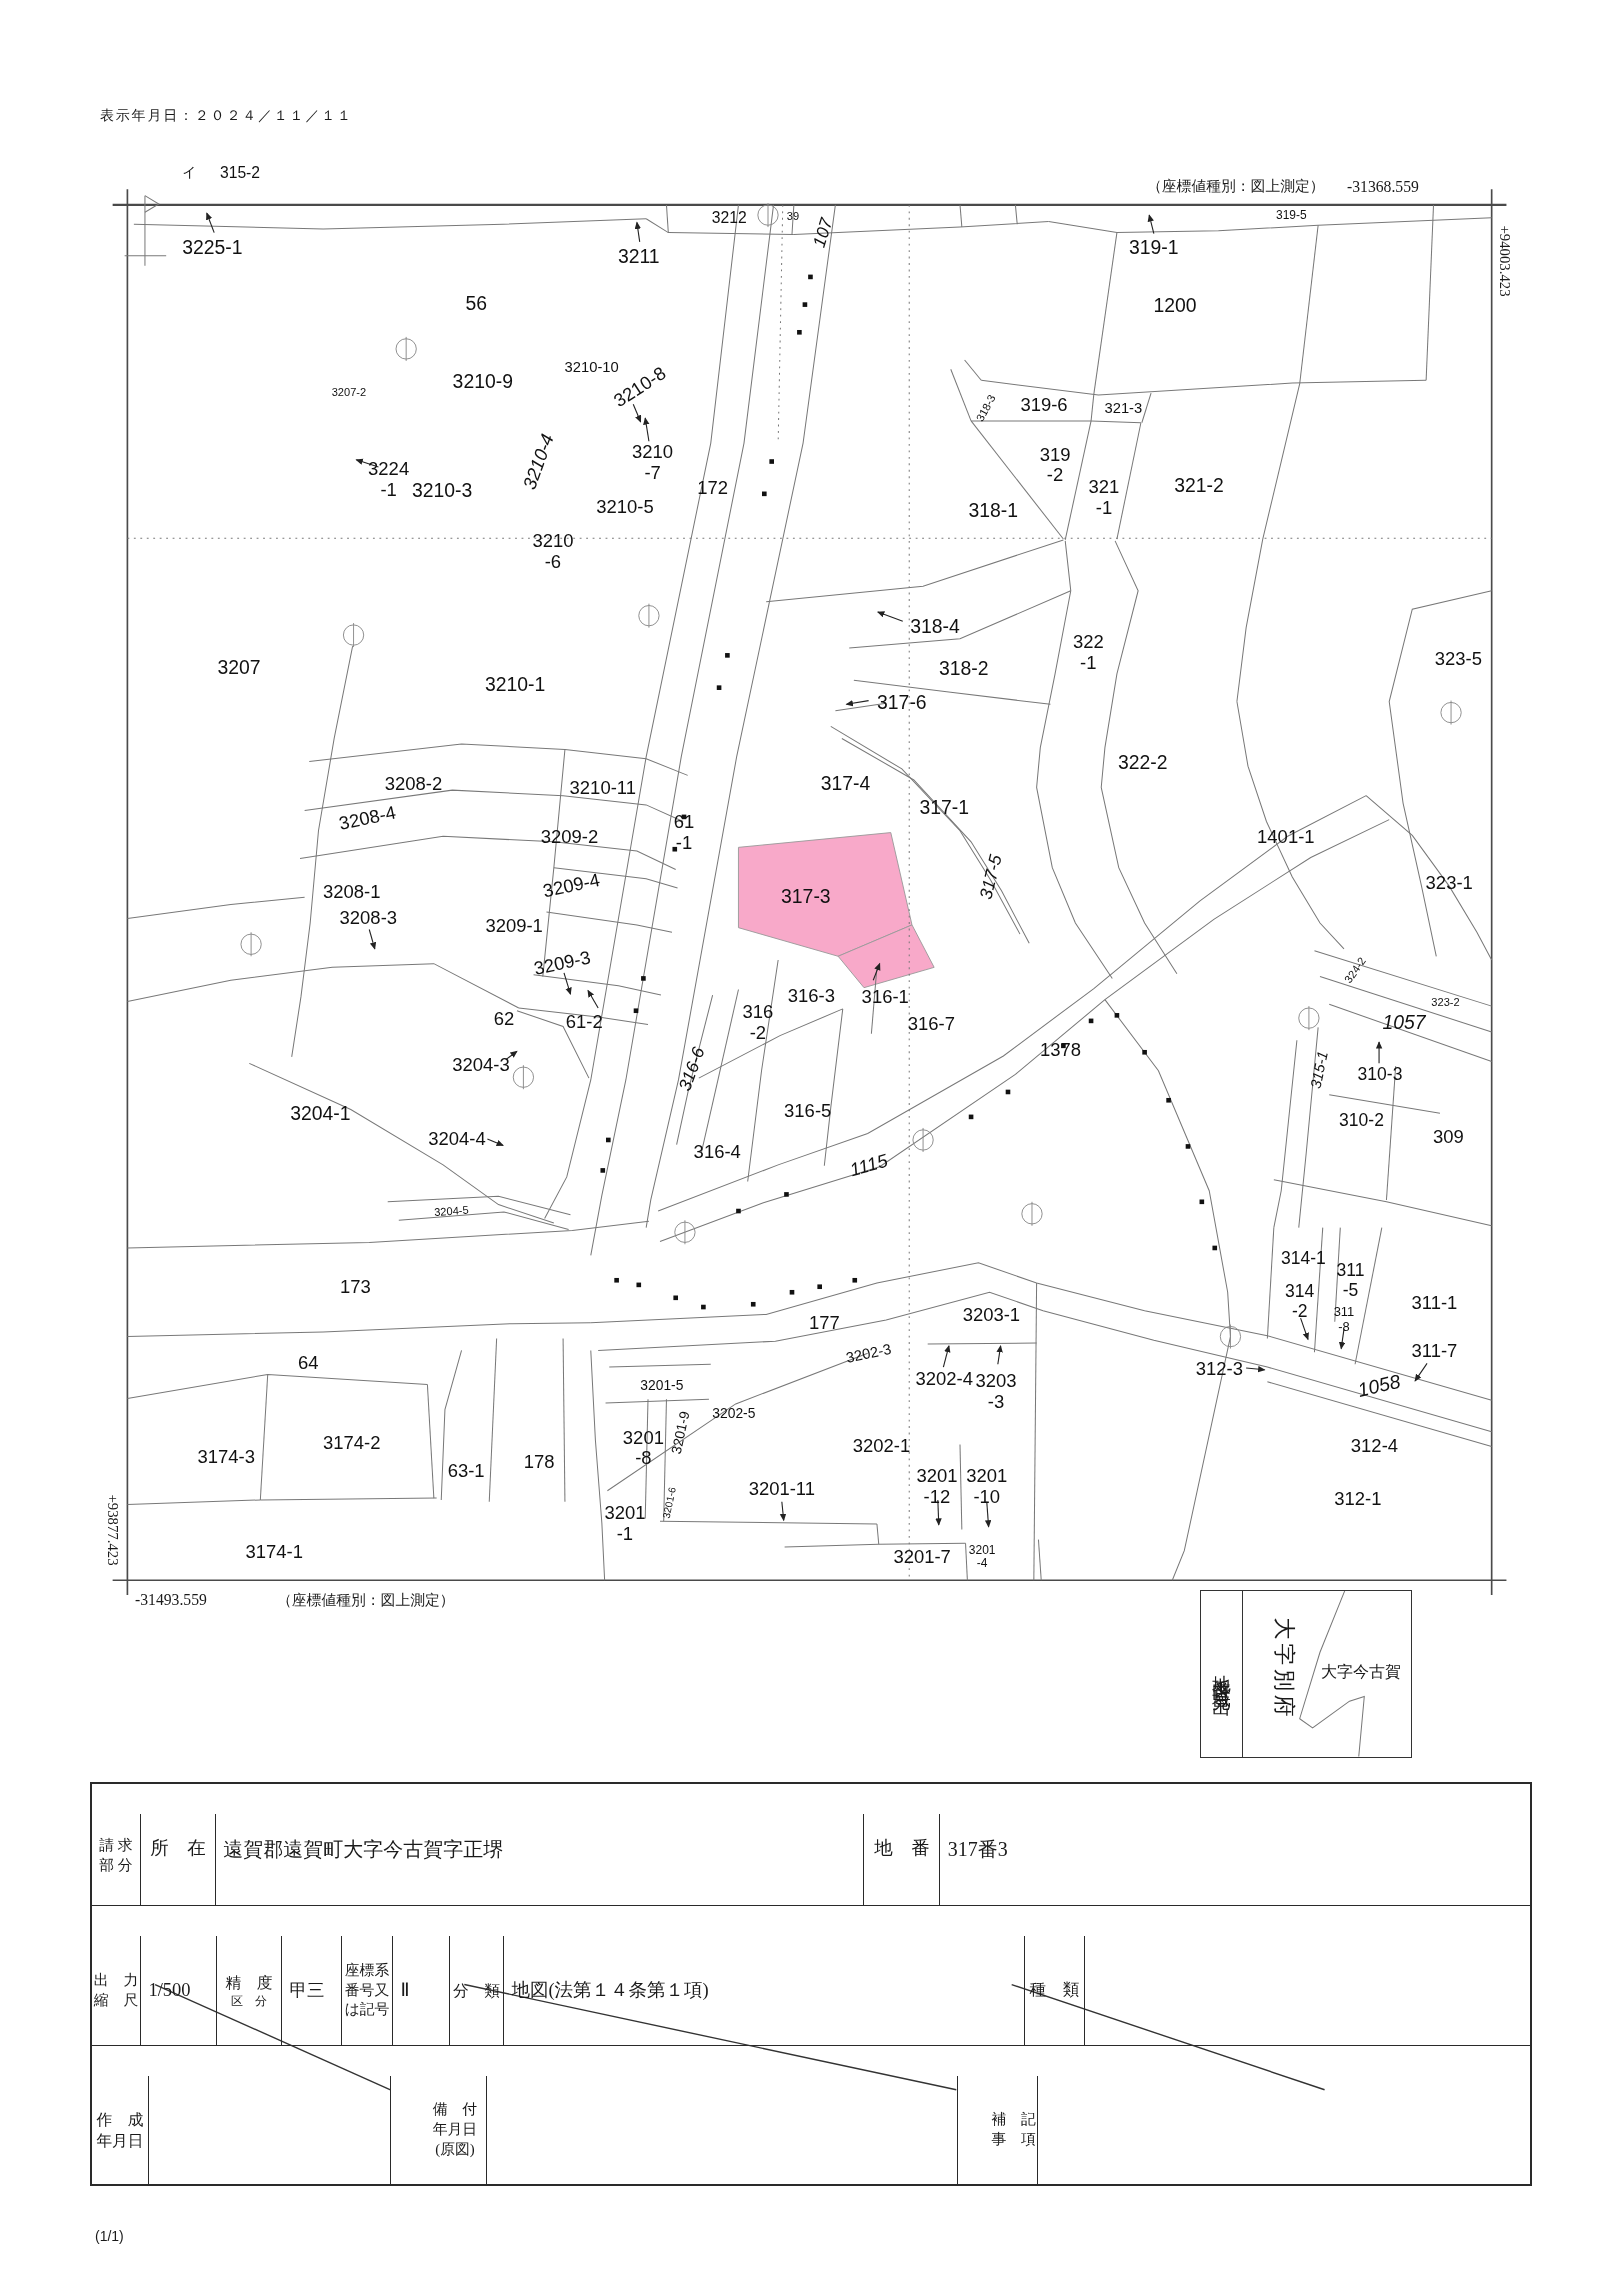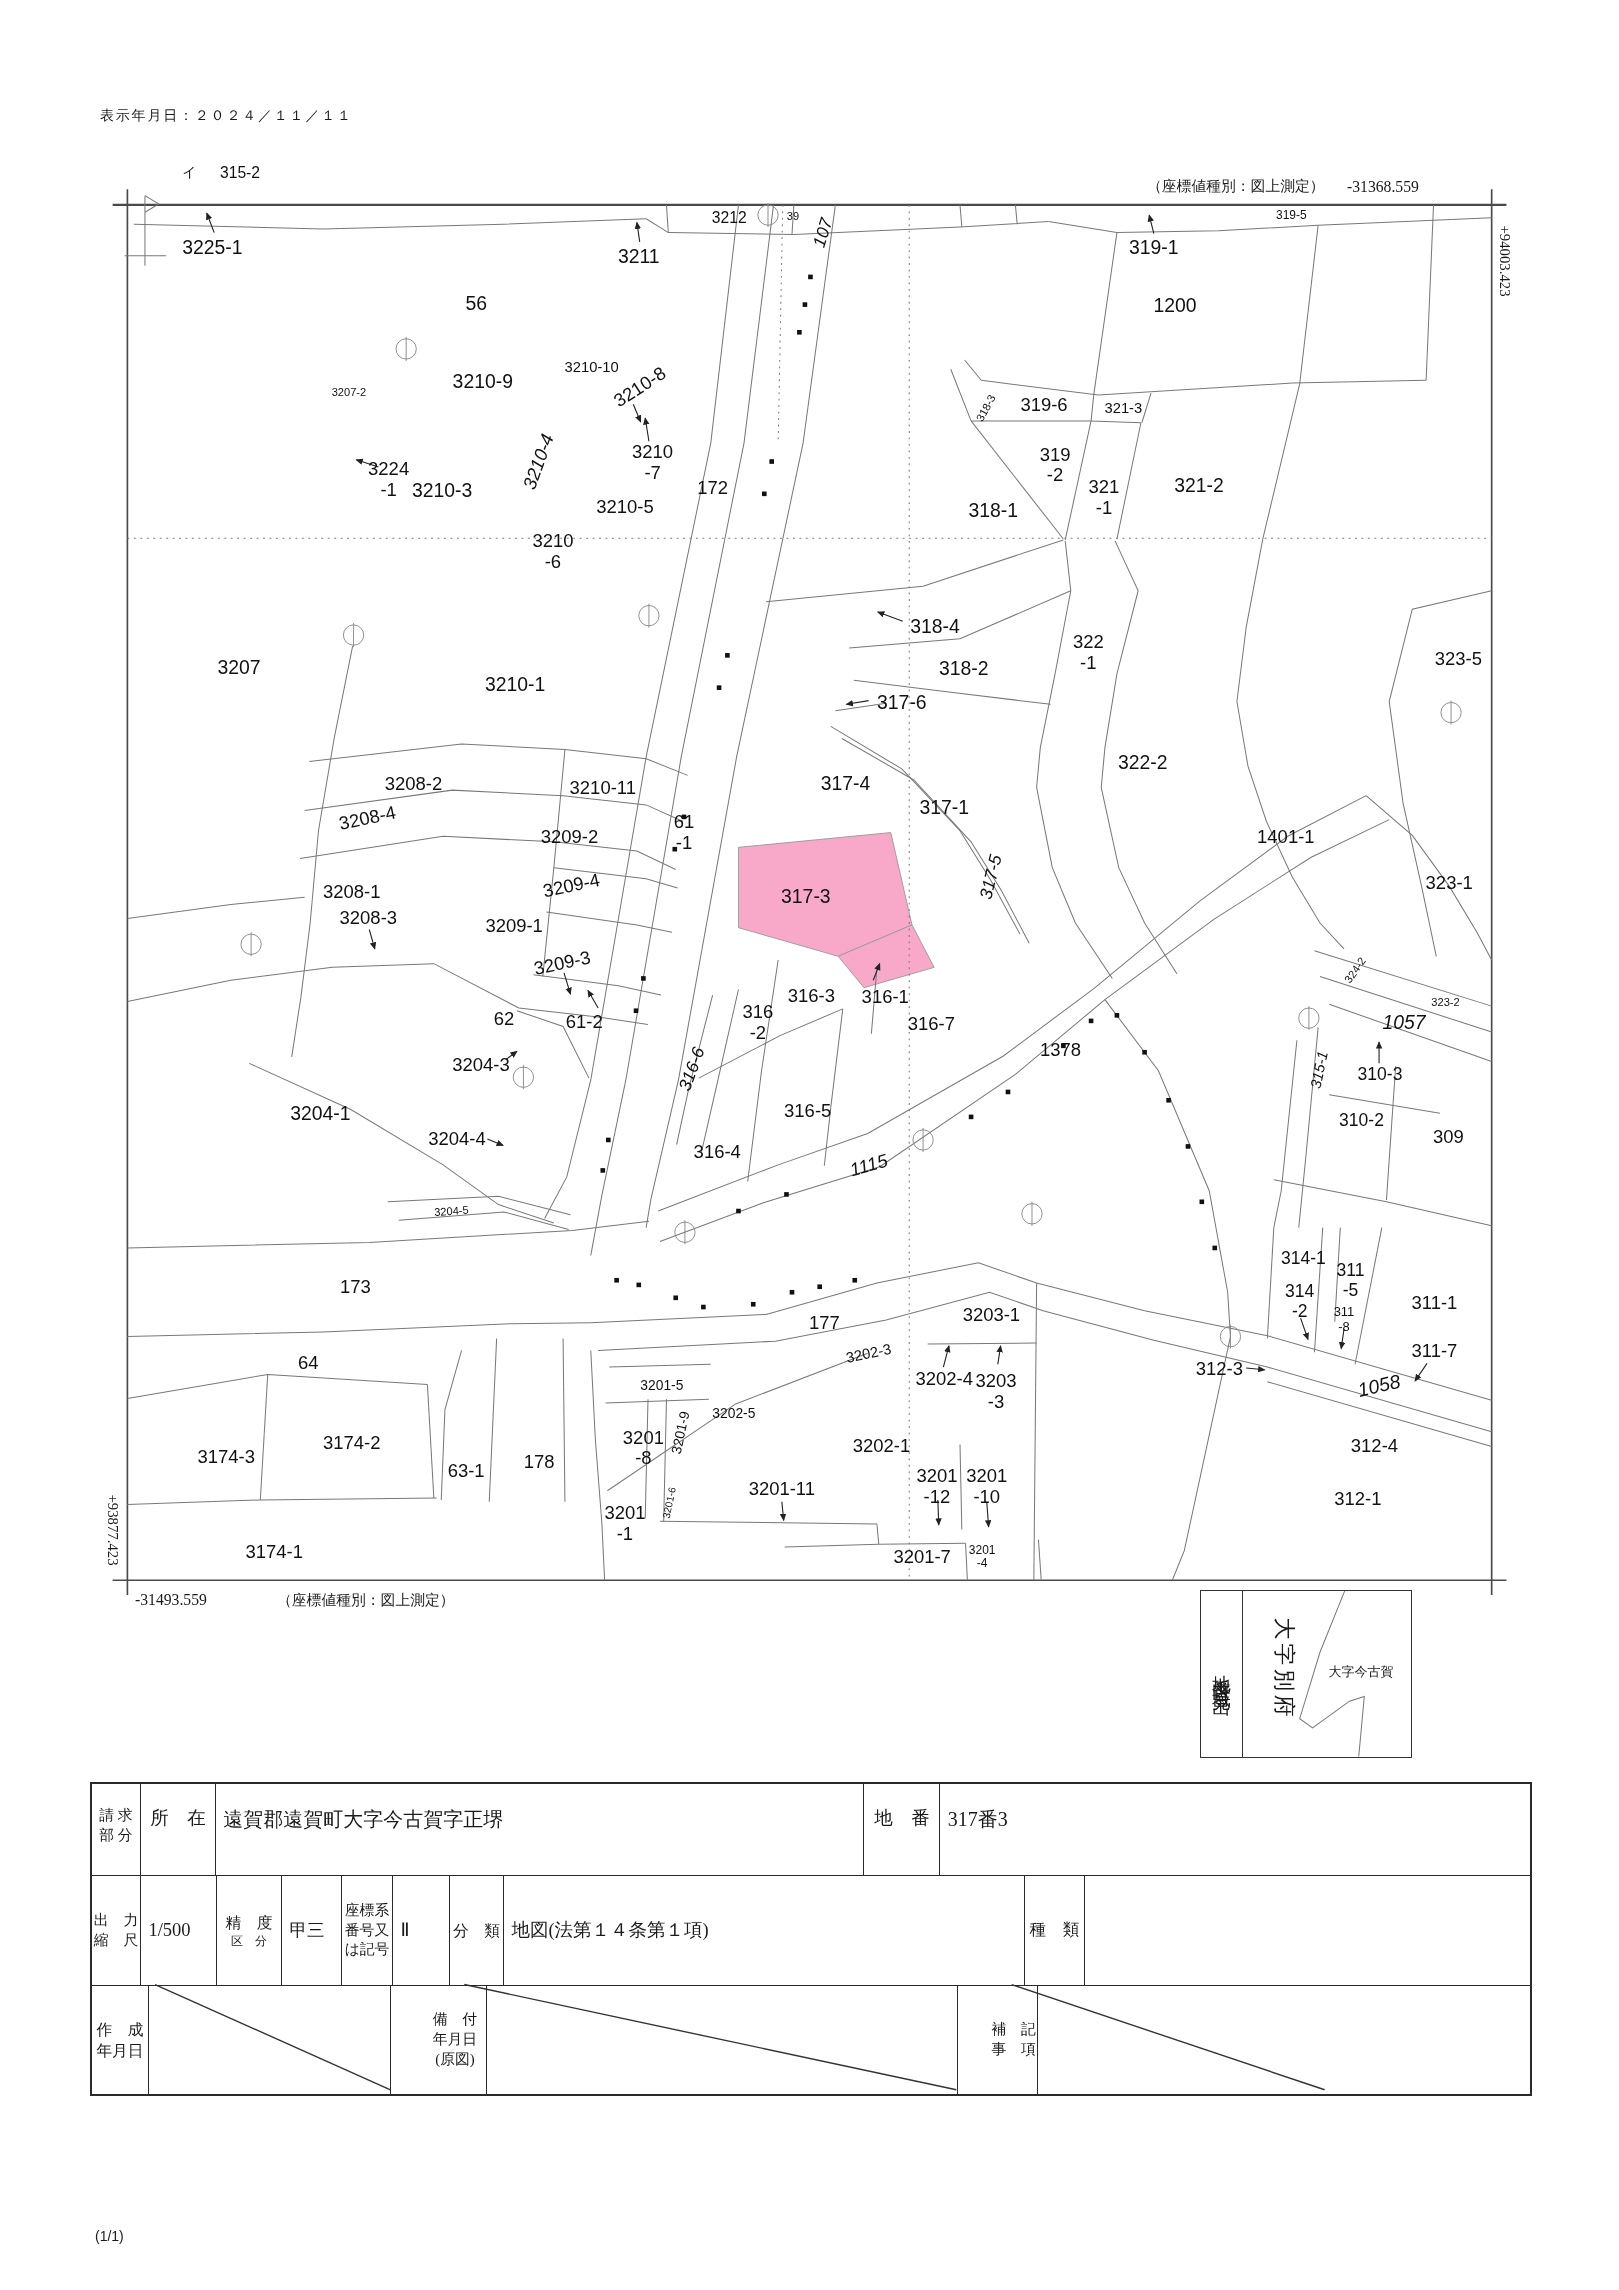--- a/index.html
+++ b/index.html
@@ -17,25 +17,25 @@
   .lv{left:112px;top:1530px;}
   .pagenum{left:95px;top:2228px;font-size:14px;}
   
   .legend{position:absolute;left:1200px;top:1590px;width:210px;height:166px;border:1.8px solid #333;
           display:flex;background:transparent;}
   .legend-title-col{width:41px;border-right:1.8px solid #333;display:flex;align-items:center;justify-content:center;}
   .legend-title-col span{writing-mode:vertical-rl;font-size:18.5px;letter-spacing:4.6px;font-family:"Liberation Serif",serif;}
   .legend-body{position:relative;flex:1;}
   .legend-left{position:absolute;left:41px;top:78px;transform:translate(-50%,-50%) rotate(90deg);
                font-size:22px;letter-spacing:3.7px;white-space:nowrap;}
-  .legend-right{position:absolute;left:118px;top:81px;transform:translate(-50%,-50%);font-size:13px;white-space:nowrap;}
+  .legend-right{position:absolute;left:118px;top:81px;transform:translate(-50%,-50%);font-size:16px;white-space:nowrap;}
   
   .doc-table{position:absolute;left:90px;top:1782px;width:1438px;border:2.3px solid #2a2a2a;
              font-family:"Liberation Serif",serif;}
-  .trow{display:flex;}
+  .trow{display:flex;margin-top:30px;}
   .trow.r1{height:91px;border-bottom:1.8px solid #2a2a2a;}
   .trow.r2{height:109px;border-bottom:1.8px solid #2a2a2a;}
   .trow.r3{height:108px;gap:32px;}
   .cell{border-right:1.7px solid #2a2a2a;box-sizing:border-box;display:flex;flex-direction:column;
         justify-content:center;align-items:center;overflow:hidden;}
   .cell.last{border-right:none;}
   .cell.vtop{justify-content:flex-start;padding-top:22px;}
   .cell.val{align-items:flex-start;padding-left:7.4px;}
   .lab{line-height:1.35;text-align:center;}
   .diag{position:relative;}

